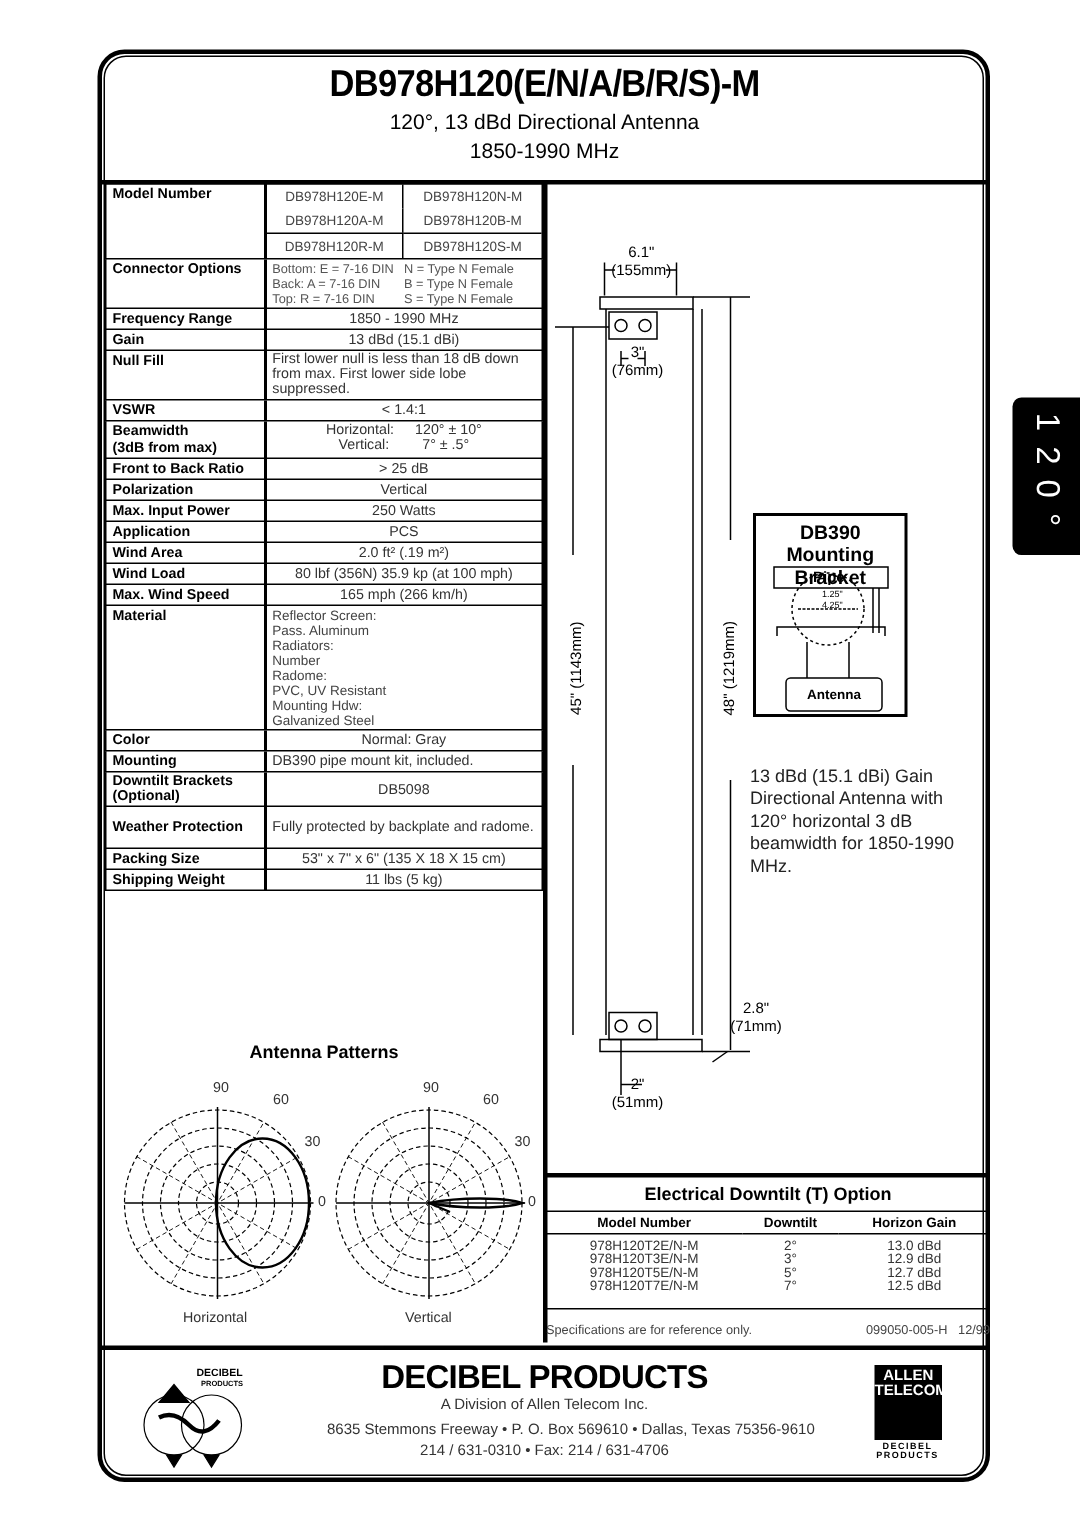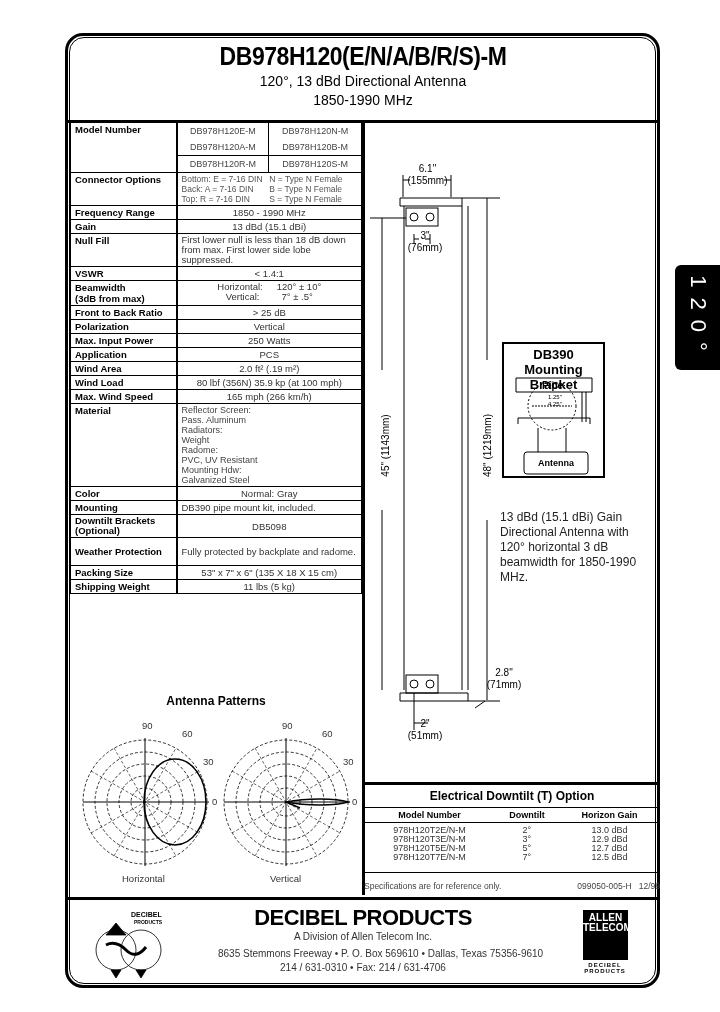--- a/index.html
+++ b/index.html
@@ -158,21 +158,21 @@
         <td class="lbl">Max. Wind Speed</td>
         <td class="c">165 mph (266 km/h)</td>
       </tr>
   <tr>
     <td class="lbl">Material</td>
     <td>
           <div class="mat">
       <span>Reflector Screen:</span>
             <span>Pass. Aluminum</span>
       <span>Radiators:</span>
-            <span>Weight</span>
+            <span>Number</span>
       <span>Radome:</span>
             <span>PVC, UV Resistant</span>
       <span>Mounting Hdw:</span>
             <span>Galvanized Steel</span>
     </div>
         </td>
   </tr>
   <tr>
         <td class="lbl">Color</td>
         <td class="c">Normal: Gray</td>

